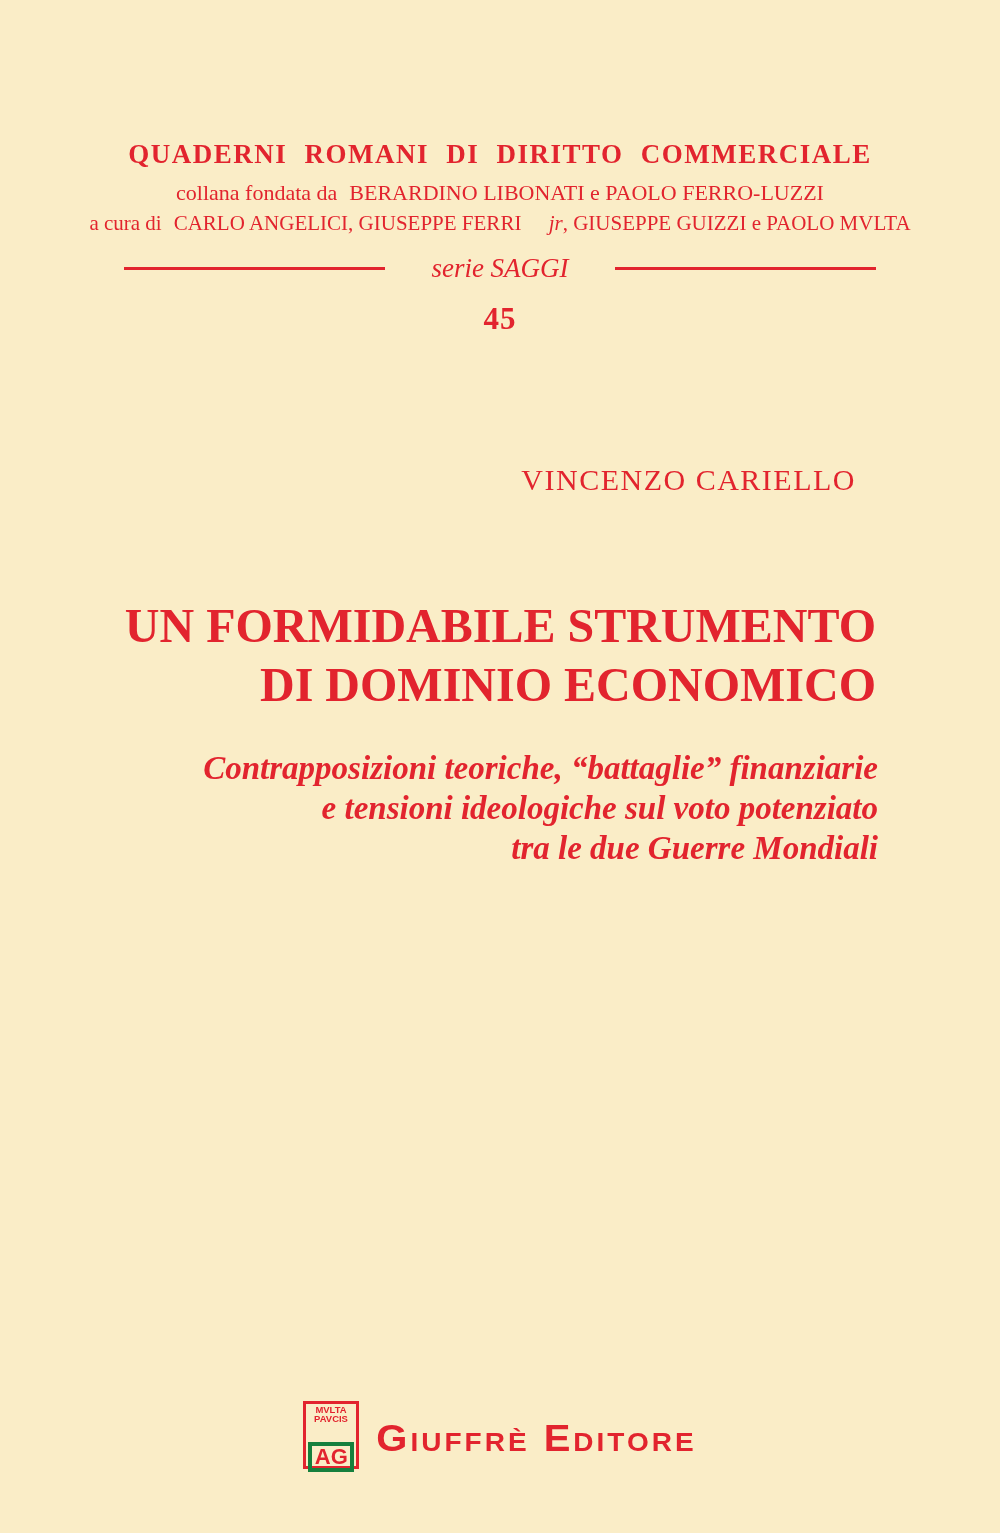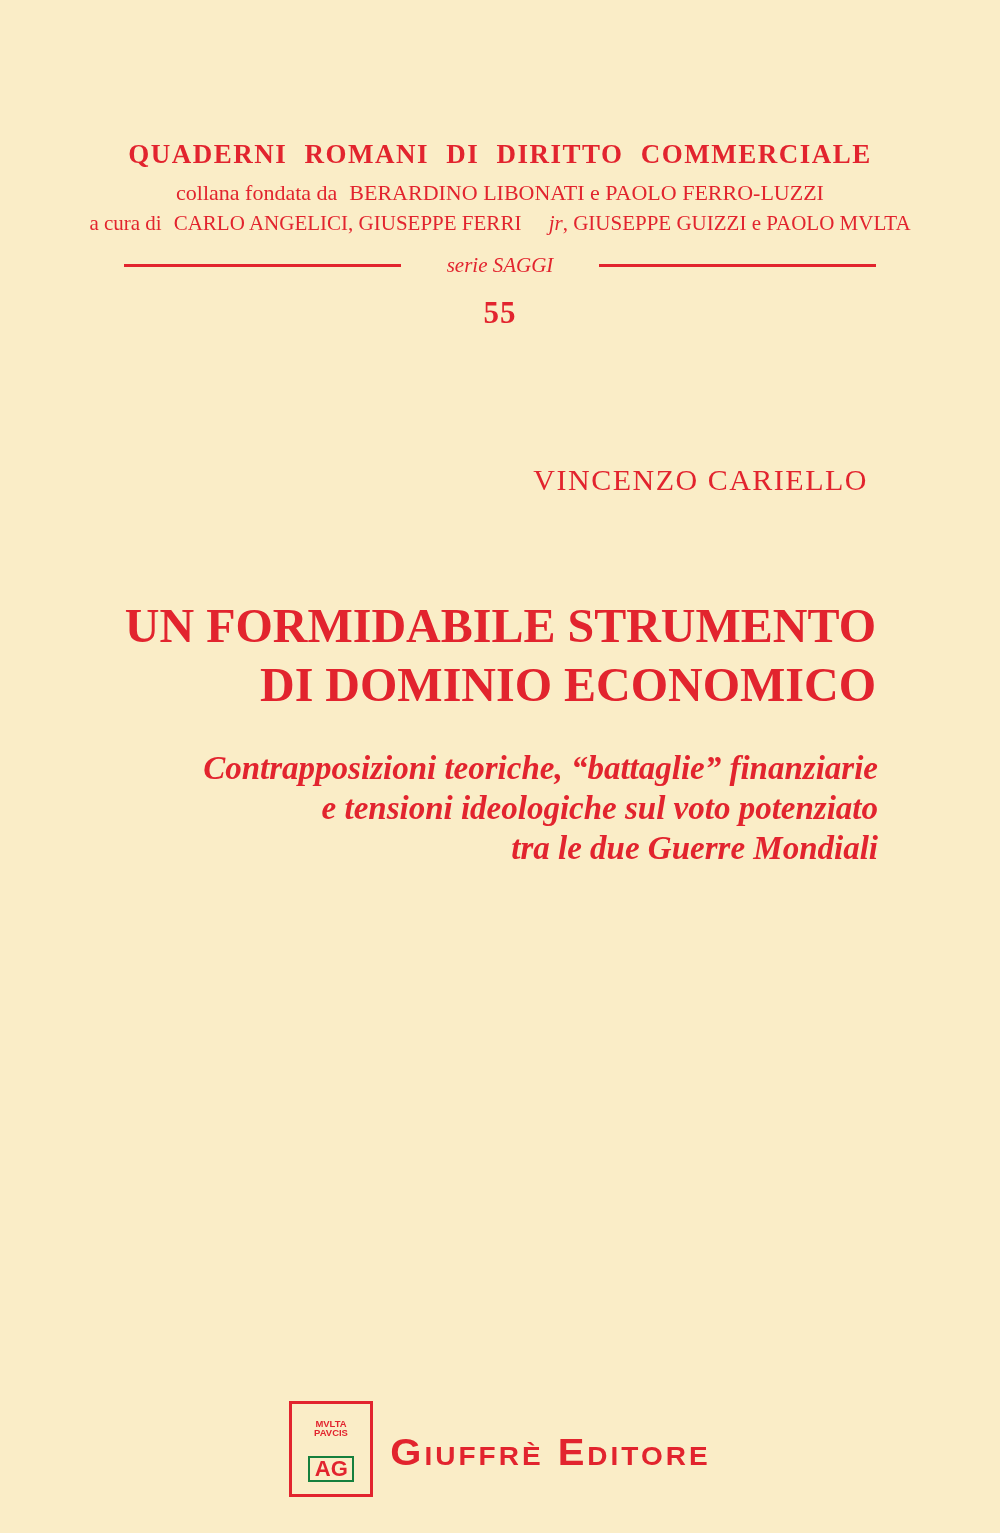--- a/index.html
+++ b/index.html
@@ -62,35 +62,35 @@
     width: 752px;
   }
   .series-rule {
     flex: 1;
     height: 3px;
     background: #E2242E;
   }
   .series-label {
     margin: 0 46px;
     font-style: italic;
-    font-size: 21px;
+    font-size: 27px;
     white-space: nowrap;
   }
   .volume-number {
     margin-top: 17px;
     font-size: 31px;
     font-weight: bold;
     letter-spacing: 1px;
   }
 
   
   .author {
     position: absolute;
     top: 463px;
-    right: 132px;
+    right: 144px;
     font-size: 30px;
     letter-spacing: 1.5px;
     text-align: right;
   }
 
   
   .book-title {
     position: absolute;
     top: 596px;
     right: 124px;
@@ -123,38 +123,38 @@
     right: 0;
     display: flex;
     justify-content: center;
     align-items: center;
   }
   .emblem {
     width: 46px;
     height: 58px;
     border: 3px solid #E2242E;
     box-sizing: content-box;
-    padding: 16px;
+    padding: 2px;
     display: flex;
     flex-direction: column;
     background: #FAEDC7;
     margin-right: 17px;
   }
   .emblem-motto {
     font-family: "Liberation Sans", sans-serif;
     font-weight: bold;
     font-size: 9px;
     line-height: 9px;
     text-align: center;
     letter-spacing: 0px;
     transform: scaleX(1.05);
   }
   .emblem-ag {
     margin-top: 18px;
-    border: 2px solid #15803d;
+    border: 4px solid #15803d;
     flex: 1;
     display: flex;
     align-items: center;
     justify-content: center;
     font-family: "Liberation Sans", sans-serif;
     font-weight: bold;
     font-size: 22px;
     line-height: 22px;
     text-align: center;
   }
@@ -184,21 +184,21 @@
       <span class="prefix">a cura di</span><span>CARLO ANGELICI, GIUSEPPE FERRI</span>
       <span class="jr">jr</span><span>, GIUSEPPE GUIZZI e PAOLO MVLTA</span>
     </div>
 
     <div class="series-row">
       <span class="series-rule"></span>
       <span class="series-label">serie SAGGI</span>
       <span class="series-rule"></span>
     </div>
 
-    <div class="volume-number">55</div>
+    <div class="volume-number">45</div>
   </div>
 
   <div class="author">VINCENZO CARIELLO</div>
 
   <div class="book-title">
     <div>UN FORMIDABILE STRUMENTO</div>
     <div>DI DOMINIO ECONOMICO</div>
   </div>
 
   <div class="book-subtitle">

